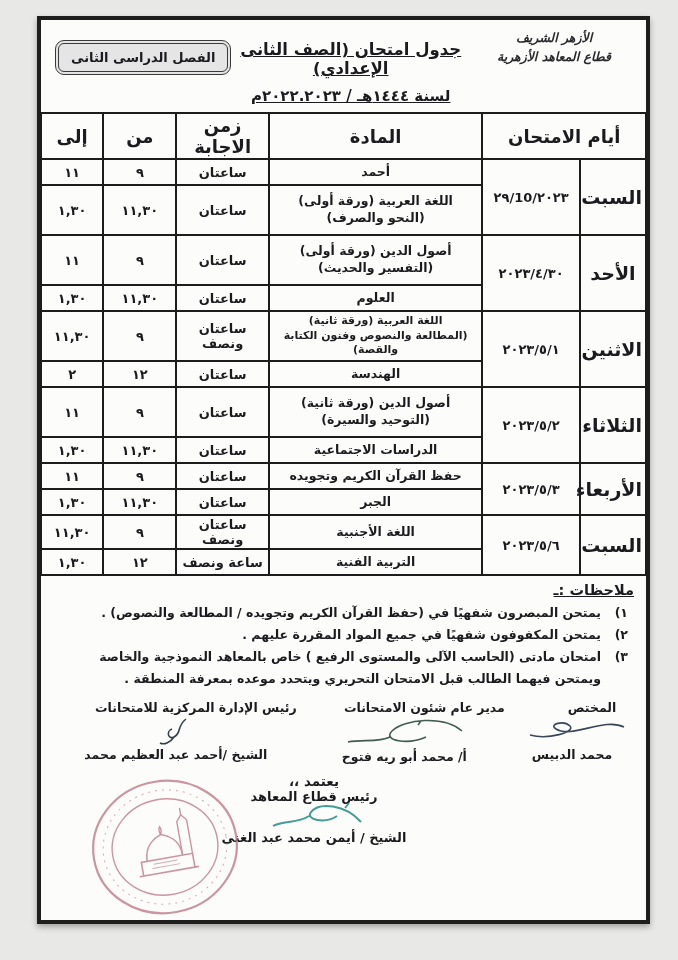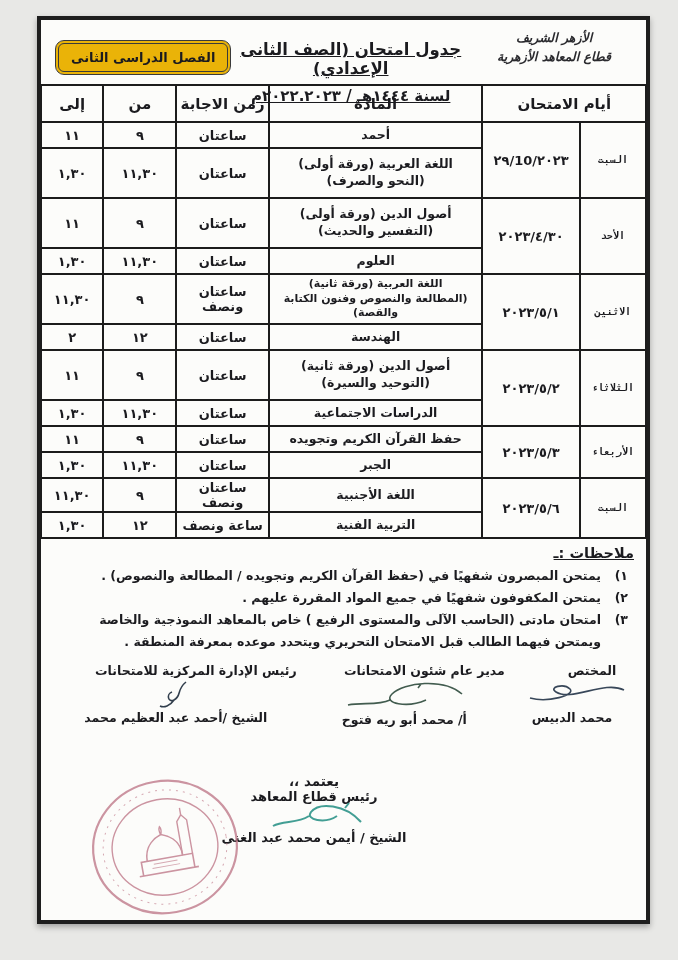--- a/index.html
+++ b/index.html
@@ -14,57 +14,57 @@
   }
   .doc {
     position: absolute;
     top: 16px; left: 37px;
     width: 613px; height: 908px;
     background: #fcfcfa;
     border: 4px solid #1e1e1e;
     box-shadow: 0 3px 6px rgba(0,0,0,.3);
   }
   
-  .header { display: flex; padding: 8px 8px 4px 10px; height: 64px; }
+  .header { display: flex; padding: 8px 8px 4px 10px; height: 92px; }
   .org {
     width: 168px; text-align: center;
     font-family: "DejaVu Serif", serif;
     font-weight: 700; font-style: italic;
     font-size: 12.5px; line-height: 1.55; color: #2a2a2e;
   }
   .title-block { flex: 1; text-align: center; padding-top: 12px; text-decoration: underline; }
   .title-line1 { font-weight: 700; font-size: 16.5px; }
   .title-line2 { font-weight: 700; font-size: 15px; margin-top: 9px; }
   .sem-box {
     align-self: flex-start; margin-top: 12px; margin-left: 4px;
     border: 4px double #3a3a3a; border-radius: 9px;
     padding: 6px 12px; font-weight: 700; font-size: 13px;
-    background: #eab308; white-space: nowrap;
+    background: #e5e5e5; white-space: nowrap;
   }
   
   table.sched {
     width: calc(100% + 2px); margin: 0 -1px;
     border-collapse: collapse; table-layout: fixed;
   }
   .sched th, .sched td {
     border: 2px solid #1c1c1c;
     font-weight: 700; text-align: center; vertical-align: middle;
     padding: 1px 3px;
   }
-  .sched th { font-size: 15px; height: 37px; }
+  .sched th { font-size: 18px; height: 37px; }
   .sched td { font-size: 13px; }
   col.c-day  { width: 66px; }
   col.c-date { width: 97px; }
   col.c-subj { width: 213px; }
   col.c-dur  { width: 92px; }
   col.c-from { width: 73px; }
   col.c-to   { width: 62px; }
   td.subj { white-space: pre-line; font-size: 12.5px; line-height: 1.35; }
   td.subj.small { font-size: 11px; }
-  td.daycell { font-size: 10px; font-family: Liberation Mono, monospace; }
+  td.daycell { font-size: 19px; }
   tr.rshort td { height: 26px; }
   tr.rtall  td { height: 50px; }
   
   .notes { padding: 6px 12px 2px 12px; }
   .notes-head {
     font-weight: 700; font-size: 14.5px;
     text-decoration: underline; margin-bottom: 4px;
   }
   .note { display: flex; gap: 7px; font-weight: 700; font-size: 12.5px; line-height: 1.75; padding-right: 6px; }
   .note .num { flex: 0 0 20px; }

